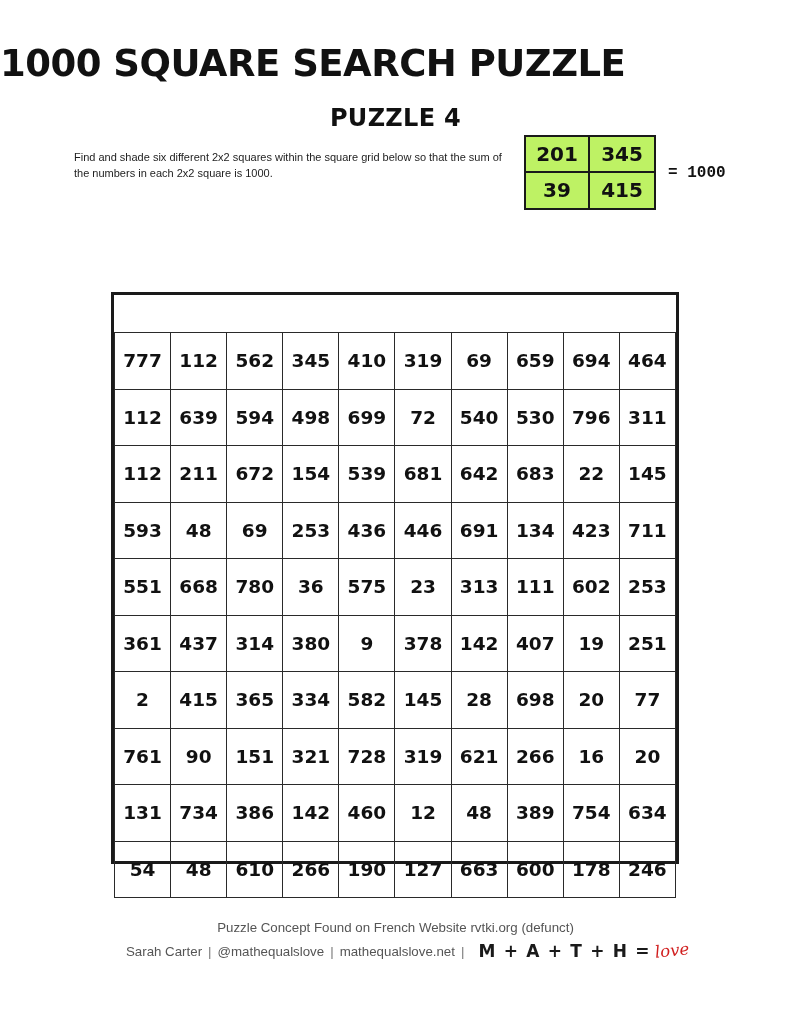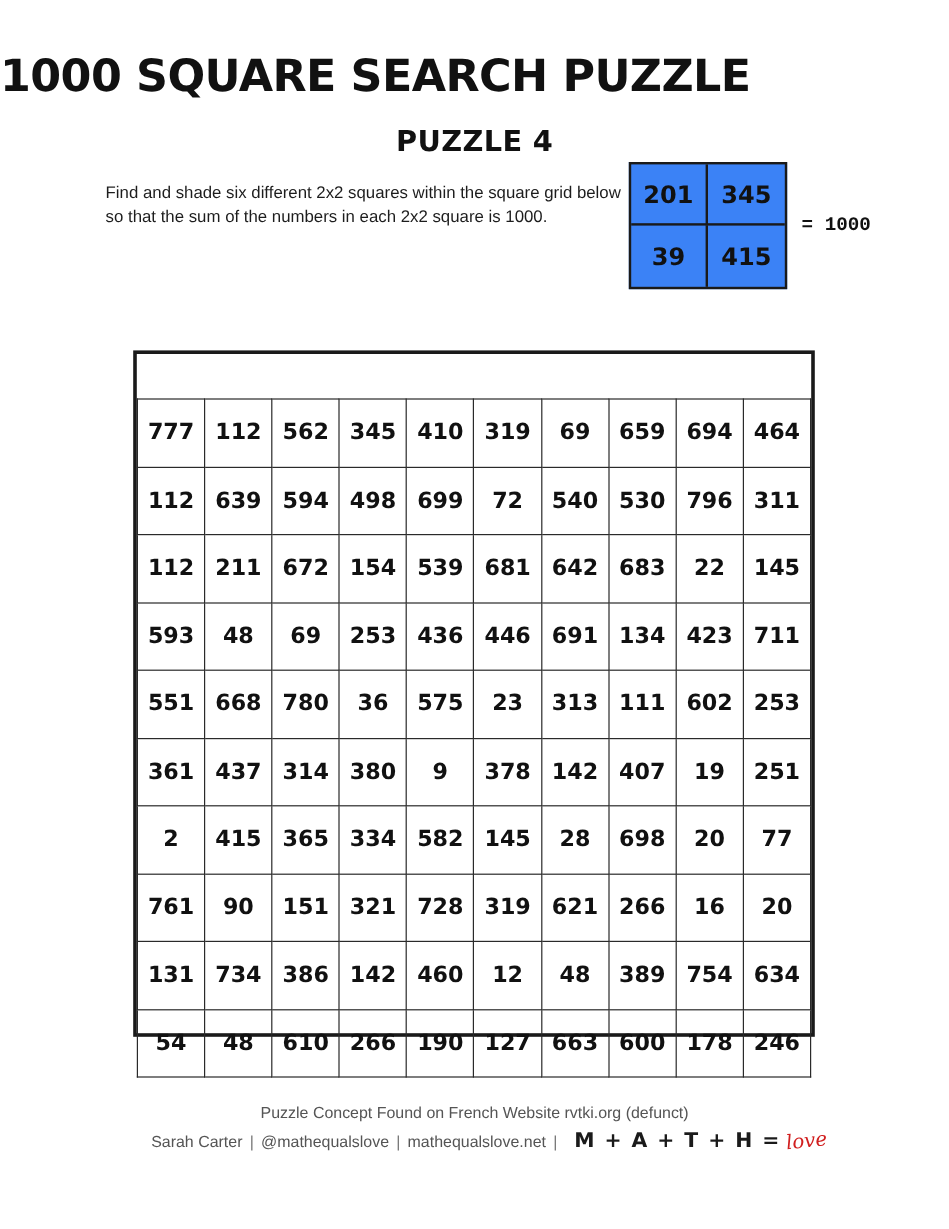--- a/index.html
+++ b/index.html
@@ -39,45 +39,45 @@
     font-weight: 700;
     letter-spacing: 0.3px;
     color: #111111;
     font-family: "DejaVu Sans", sans-serif;
   }
 
   
   .instructions {
     position: absolute;
     top: 150px;
-    left: 88px;
+    left: 74px;
     width: 440px;
-    font-size: 14px;
+    font-size: 11px;
     line-height: 1.45;
     color: #1d1d1d;
     font-family: "Liberation Sans", sans-serif;
   }
 
   
   .example-wrap {
     position: absolute;
     top: 135px;
     left: 524px;
     display: flex;
     align-items: center;
   }
   .example-box {
     width: 132px;
-    height: 106px;
+    height: 75px;
     border: 2px solid #1a1a1a;
     display: grid;
     grid-template-columns: 1fr 1fr;
     grid-template-rows: 1fr 1fr;
     box-sizing: border-box;
-    background: #3b82f6;
+    background: #bef264;
   }
   .example-cell {
     display: flex;
     align-items: center;
     justify-content: center;
     font-size: 20px;
     font-weight: 700;
     color: #111;
     font-family: "DejaVu Sans", sans-serif;
     box-sizing: border-box;

